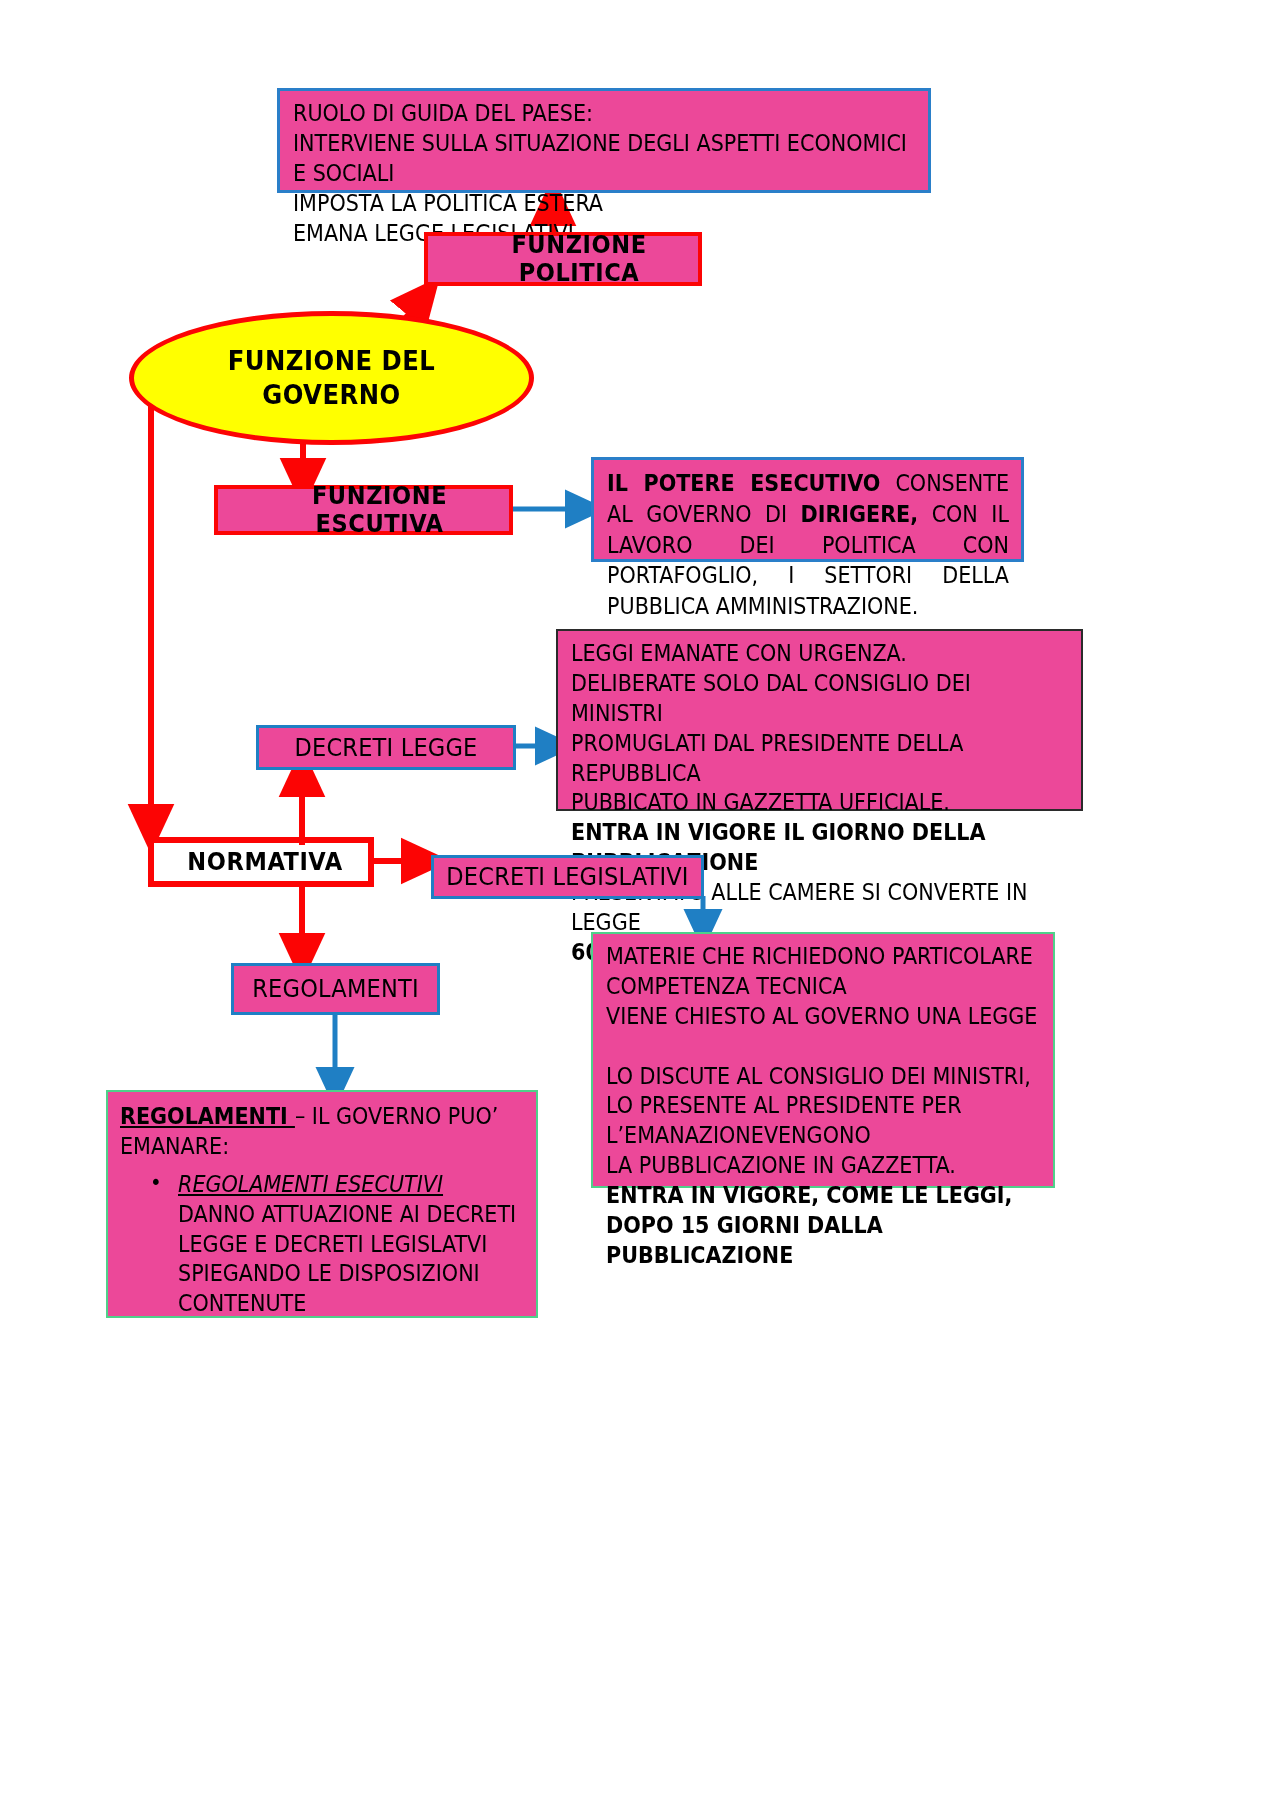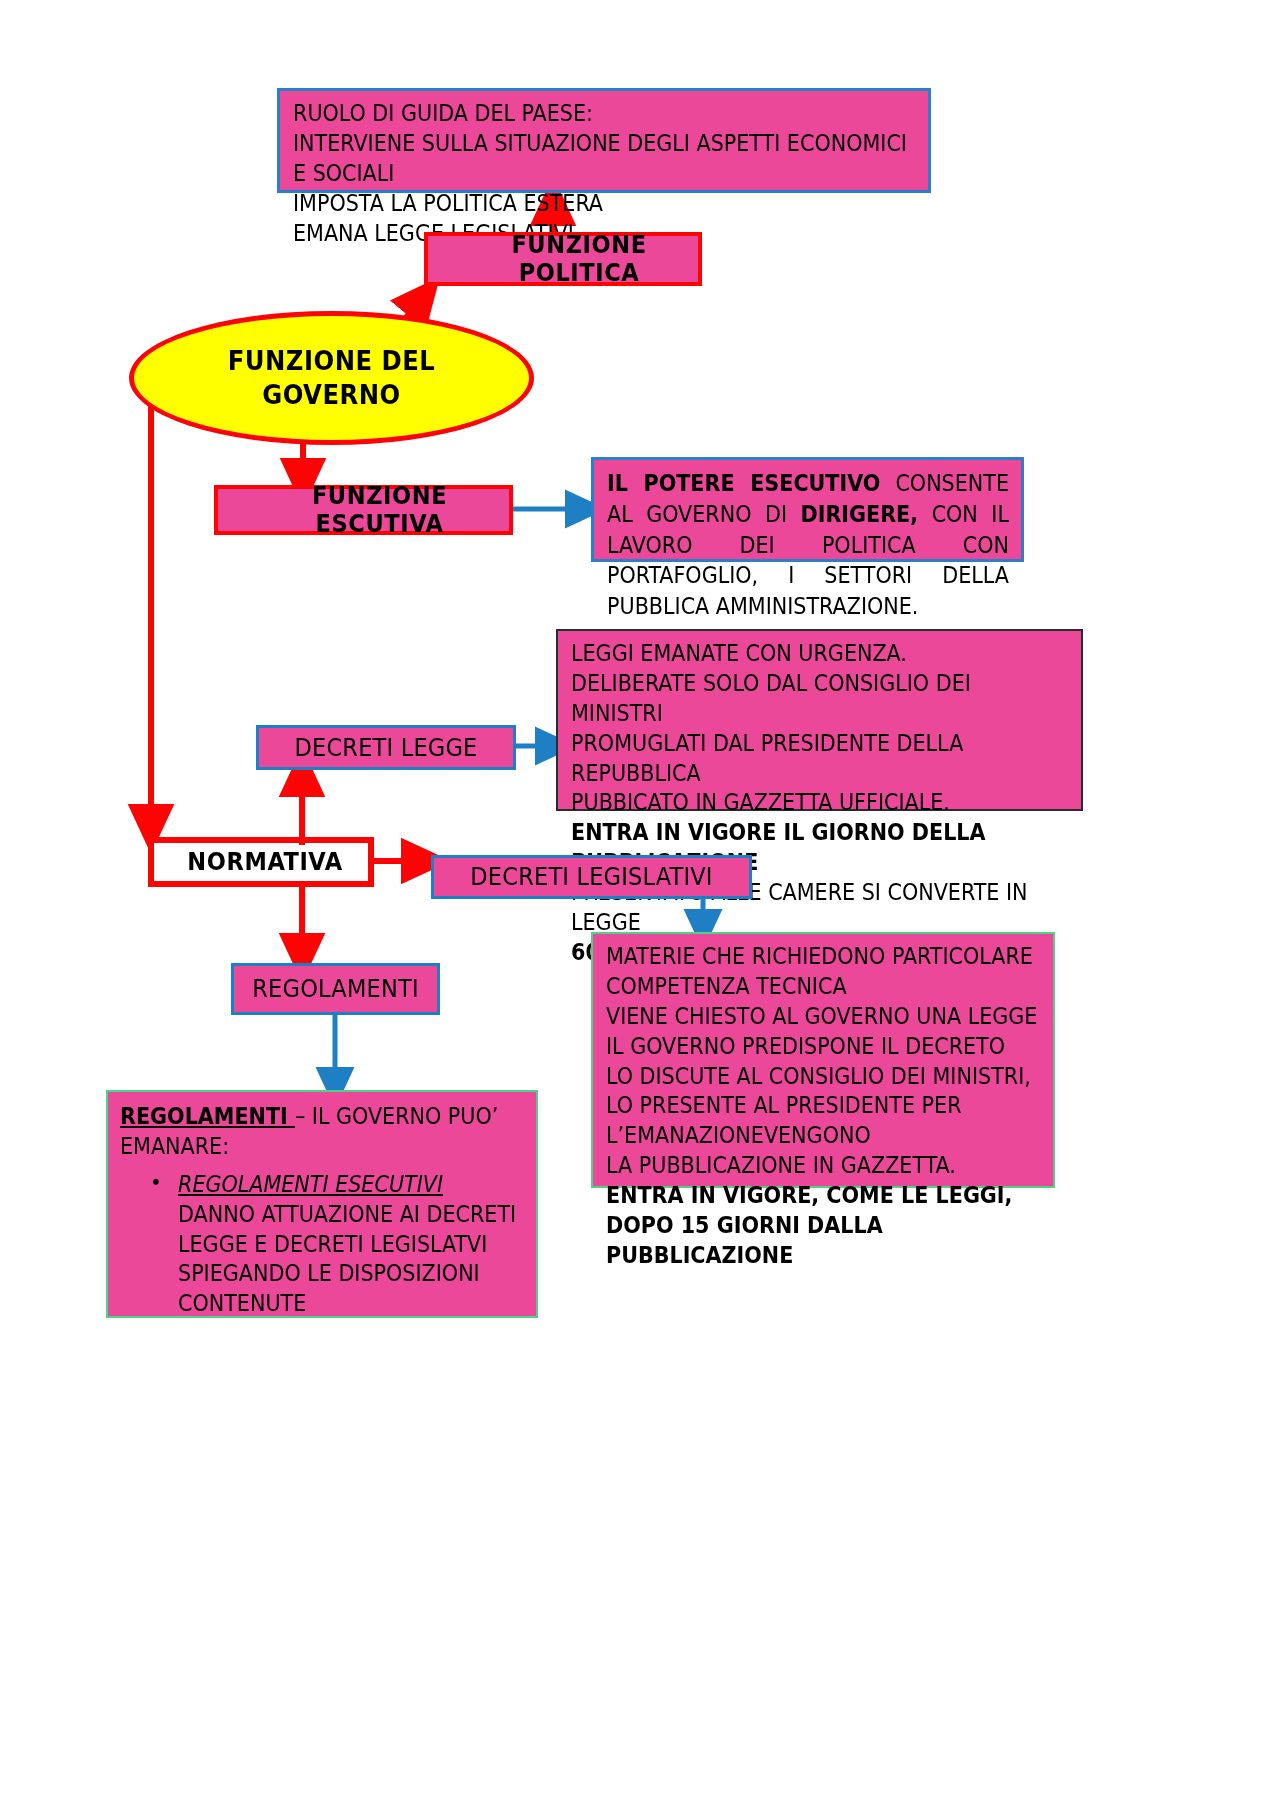--- a/index.html
+++ b/index.html
@@ -241,29 +241,29 @@
   </div>
 
   <div class="node box-blue center" style="left:256px; top:725px; width:260px; height:45px;">
     <span class="t-label">DECRETI LEGGE</span>
   </div>
 
   <div class="node center" style="left:155px; top:842px; width:220px; height:40px; background:transparent;">
     <span class="t-label-bold">NORMATIVA</span>
   </div>
 
-  <div class="node box-blue center" style="left:431px; top:855px; width:321px; height:44px;">
+  <div class="node box-blue center" style="left:431px; top:855px; width:273px; height:44px;">
     <span class="t-label">DECRETI LEGISLATIVI</span>
   </div>
 
   <div class="node box-green pad pad-top" style="left:591px; top:932px; width:464px; height:256px;">
     <span class="t-para" style="white-space:normal;"><span>MATERIE CHE RICHIEDONO PARTICOLARE</span><br>
       <span>COMPETENZA TECNICA</span><br>
       <span>VIENE CHIESTO AL GOVERNO UNA LEGGE</span><br>
-      <span>IL GOVERNO PREDISPONE IL DECRETO</span><br>
+      <br>
       <span>LO DISCUTE AL CONSIGLIO DEI MINISTRI,</span><br>
       <span>LO PRESENTE AL PRESIDENTE PER</span><br>
       <span>L’EMANAZIONEVENGONO</span><br>
       <span>LA PUBBLICAZIONE IN GAZZETTA.</span><br>
       <b>ENTRA IN VIGORE, COME LE LEGGI,</b><br>
       <b>DOPO 15 GIORNI DALLA PUBBLICAZIONE</b></span>
   </div>
 
   <div class="node box-blue center" style="left:231px; top:963px; width:209px; height:52px;">
     <span class="t-label">REGOLAMENTI</span>

